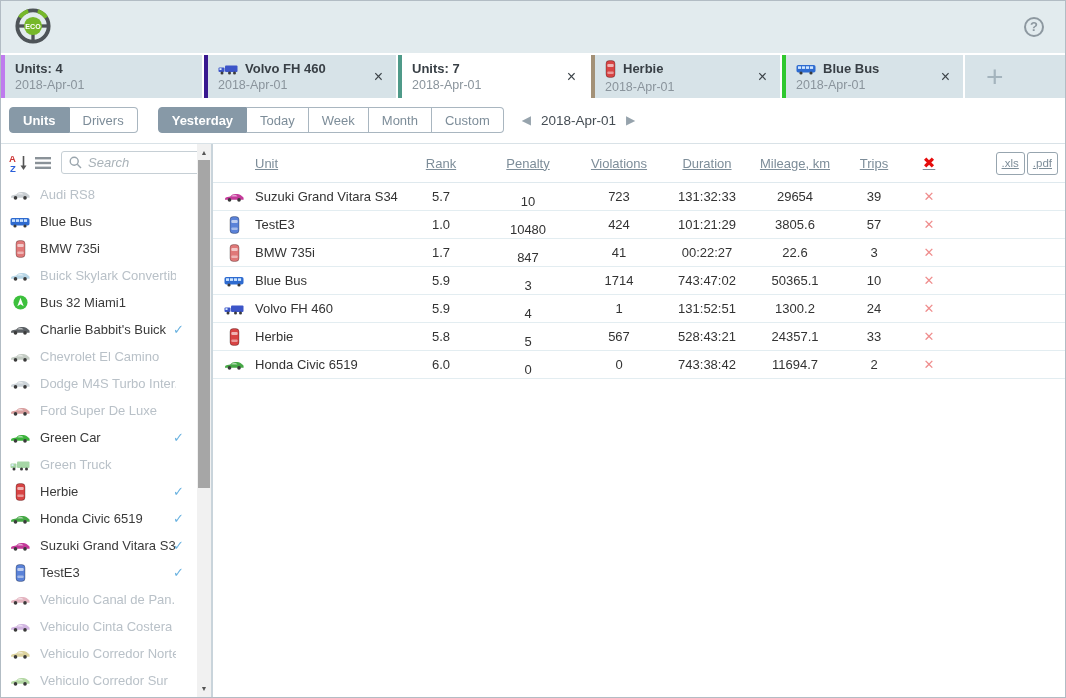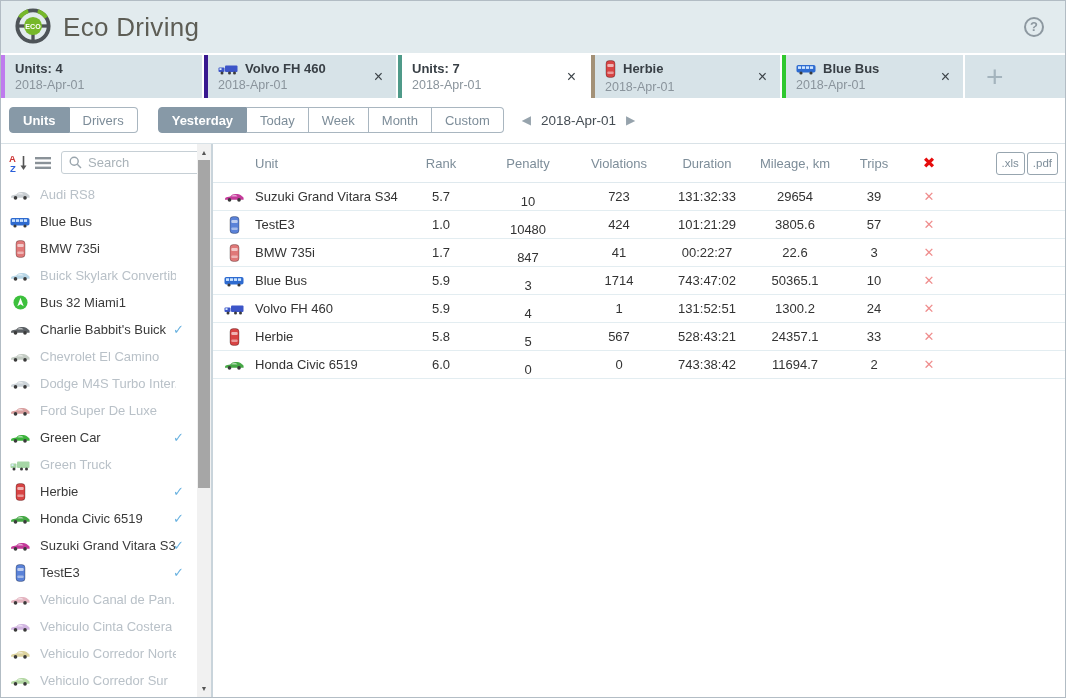--- a/index.html
+++ b/index.html
@@ -48,38 +48,38 @@
   
   .content { position:absolute; top:143px; left:0; right:0; bottom:0; display:flex; }
 
   
   .sidebar { width:212px; flex:0 0 212px; border-right:2px solid #c9d4db; position:relative; background:#fff; }
   .side-toolbar { height:37px; display:flex; align-items:center; padding-left:8px; gap:7px; }
   .tool-icon { cursor:pointer; display:inline-flex; }
   .search-box { position:relative; width:147px; height:23px; border:1px solid #c6cfd5; border-radius:3px; margin-left:3px; background:#fff; }
   .search-box svg { position:absolute; left:7px; top:4px; }
   .search-box input { border:none; outline:none; width:100%; height:100%; padding:0 4px 0 26px;
-    font-family:inherit; font-size:13px; color:#555; background:transparent; }
+    font-family:inherit; font-size:13px; color:#555; background:transparent;font-style:italic; }
   .search-box input::placeholder { color:#a9b2b8; }
   .unit-list { list-style:none; margin:0; padding:0; position:absolute; top:37px; left:0; right:14px; bottom:0; overflow:hidden; }
   .unit-item { height:27px; display:flex; align-items:center; padding-left:8px; position:relative; cursor:pointer; }
   .unit-icon { width:22px; display:flex; justify-content:center; flex:0 0 22px; }
   .unit-name { margin-left:9px; color:#3a3a3a; white-space:nowrap; overflow:hidden; max-width:136px; }
   .unit-item.disabled .unit-name { color:#b9c1c8; }
   .unit-check { position:absolute; right:13px; color:#6ab2e0; font-weight:700; font-size:13px; display:none; }
   .unit-item.checked .unit-check { display:block; }
   .scrollbar { position:absolute; top:0; right:0; width:14px; bottom:0; background:#f1f1f1; }
   .sb-up,.sb-down { position:absolute; left:0; width:14px; height:13px; color:#555; font-size:7px; text-align:center; line-height:13px; cursor:pointer; }
   .sb-up { top:2px; } .sb-down { bottom:2px; }
   .sb-thumb { position:absolute; left:1px; width:12px; top:16px; height:328px; background:#a6a6a6; cursor:grab; }
 
   
   .report { flex:1 1 auto; position:relative; background:#fff; }
   .thead, .trow { display:grid; grid-template-columns:42px 146px 80px 94px 88px 88px 88px 70px 40px 1fr; align-items:center; }
-  .thead { height:39px; border-bottom:1px solid #dfe9ee; color:#7d8d99; font-size:13px; }
+  .thead { height:39px; border-bottom:1px solid #dfe9ee; color:#7d8d99; font-size:13px;text-decoration:underline; }
   .th { text-align:center; }
   .th-unit { text-align:left; }
   .th-del { color:#e60d0d; font-weight:700; font-size:15px; cursor:pointer; }
   .th-export { display:flex; justify-content:flex-end; gap:2px; padding-right:7px; }
   .export-btn { height:23px; padding:0 5px; border:1px solid #97a5af; border-radius:3px; background:#fff;
                 color:#7d8d99; font-size:11.5px; font-family:inherit; cursor:pointer; }
   .trow { height:28px; border-bottom:1px solid #e3edf1; font-size:13px; color:#333; }
   .cell { text-align:center; }
   .cell-icon { display:flex; justify-content:center; }
   .cell-unit { text-align:left; }
@@ -96,21 +96,20 @@
       <svg width="38" height="38" viewBox="0 0 40 40">
         <circle cx="20" cy="20" r="16.5" fill="none" stroke="#4e5458" stroke-width="4"></circle>
         <path d="M 6 11 A 16.5 16.5 0 0 1 15 4.3" fill="none" stroke="#76b82a" stroke-width="4"></path>
         <path d="M 34 11 A 16.5 16.5 0 0 0 25 4.3" fill="none" stroke="#76b82a" stroke-width="4"></path>
         <line x1="4" y1="20" x2="36" y2="20" stroke="#4e5458" stroke-width="3.5"></line>
         <line x1="20" y1="20" x2="20" y2="36" stroke="#4e5458" stroke-width="3.5"></line>
         <circle cx="20" cy="20" r="9.5" fill="#76b82a"></circle>
         <text x="20" y="22.8" text-anchor="middle" font-size="7.5" font-weight="bold" fill="#fff" font-family="Liberation Sans, sans-serif">ECO</text>
       </svg>
     </span>
-    <span class="app-title">Eco Driving</span>
     <span class="help-icon">?</span>
   </div>
 
   <div class="tabbar">
     <div class="tab" style="width: 201px;">
     <span class="tab-accent" style="background: rgb(191, 123, 238);"></span>
     <div class="tab-text">
       <div class="tab-title">
 
         <span>Units: 4</span>

